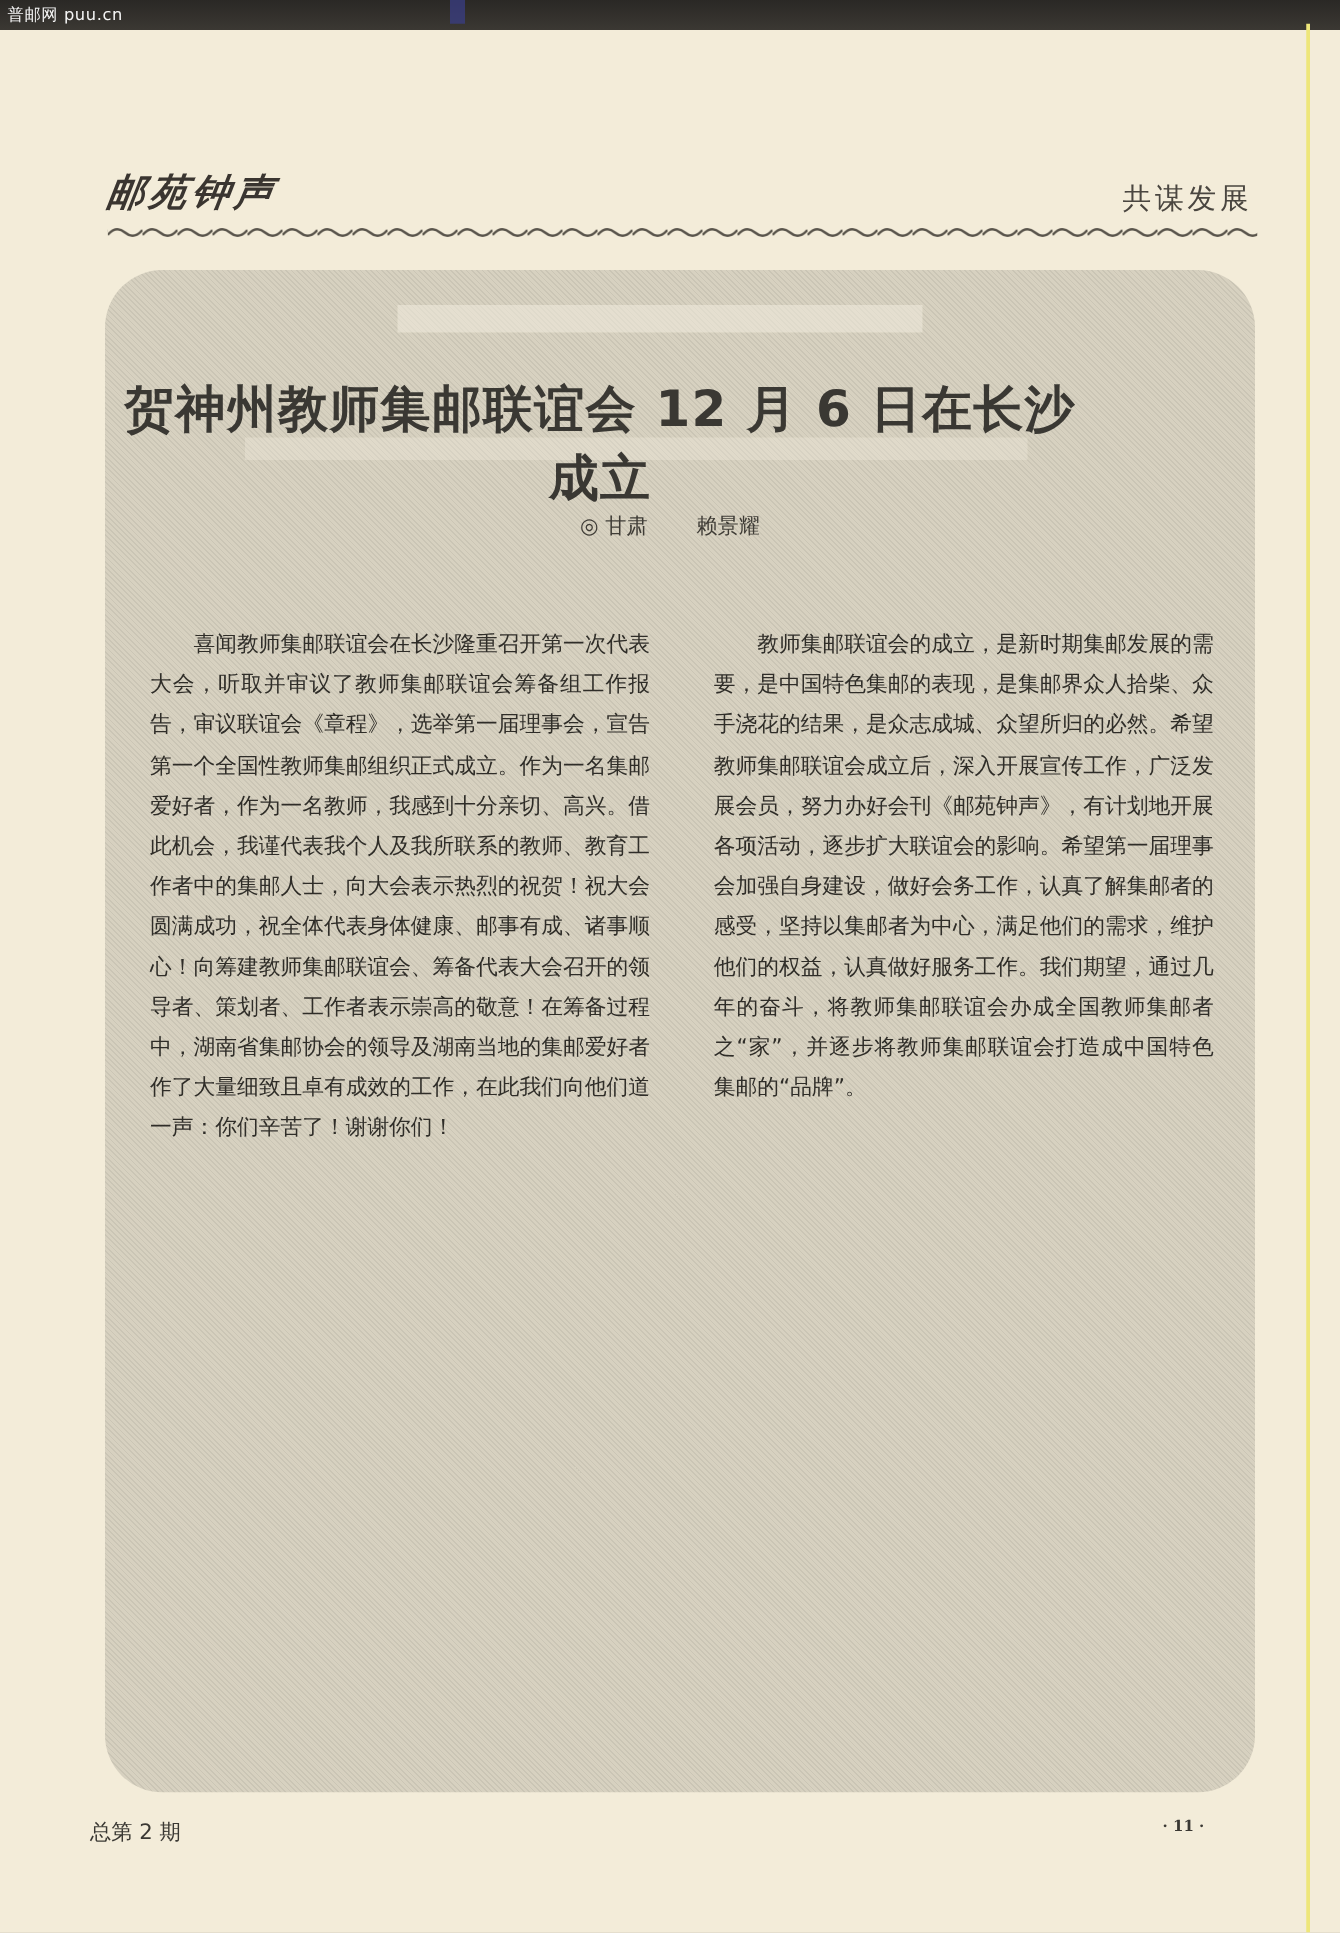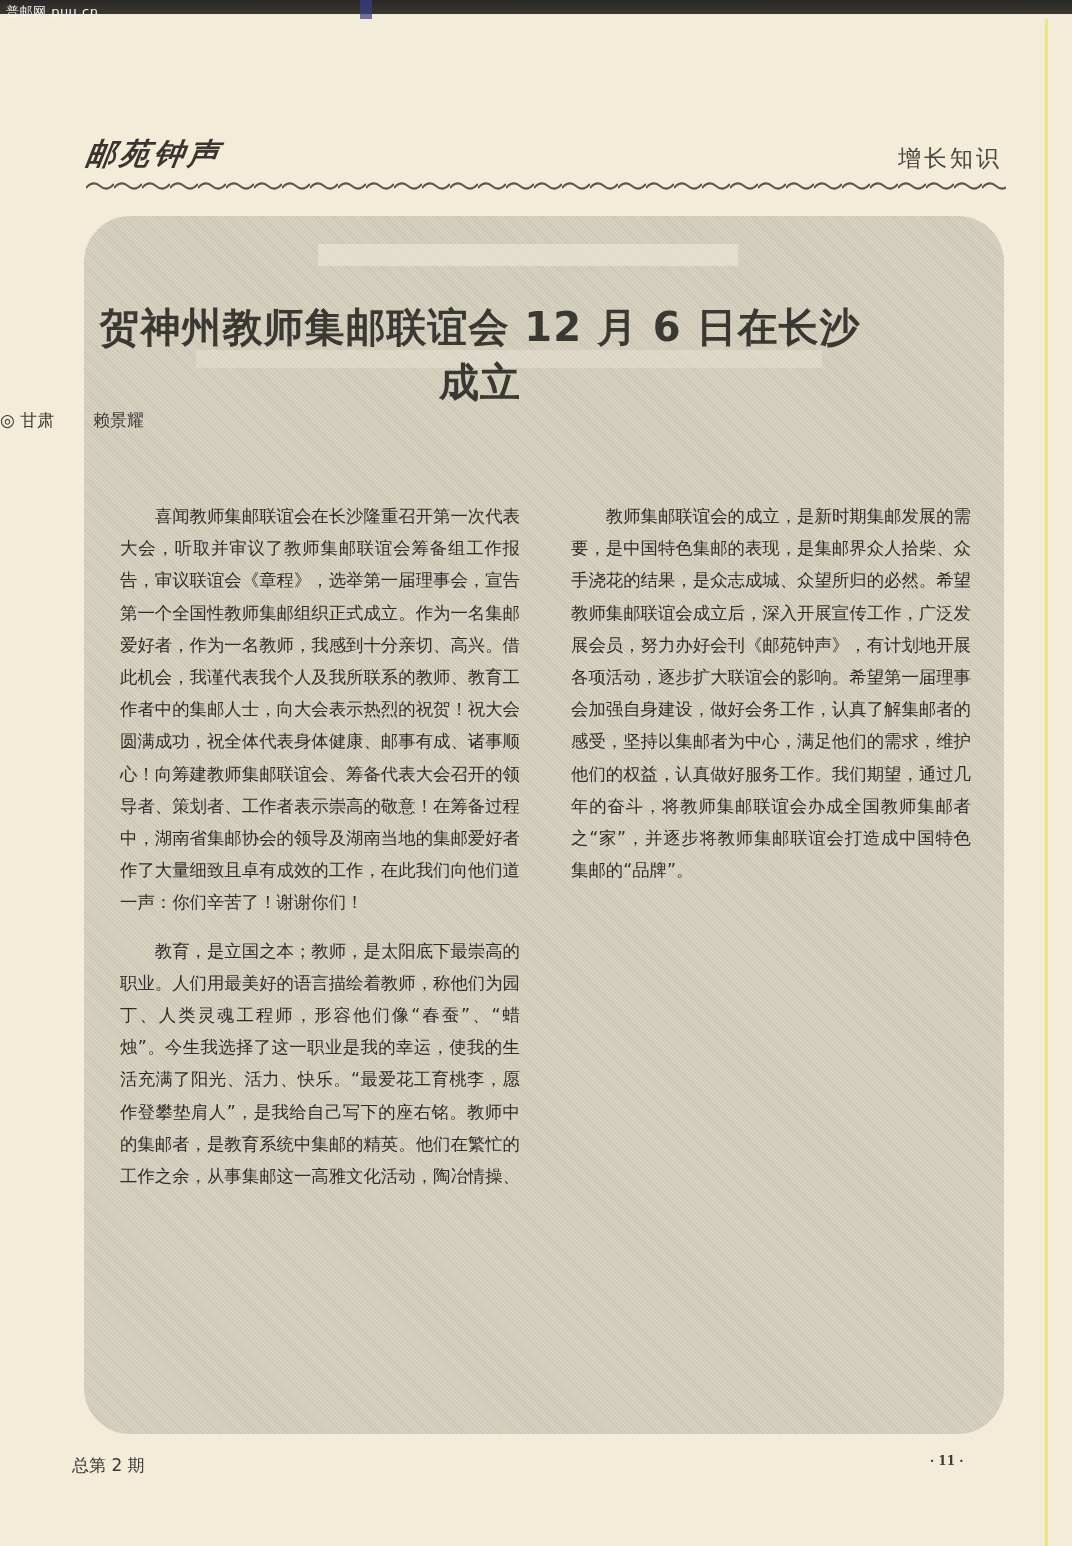--- a/index.html
+++ b/index.html
@@ -3,21 +3,21 @@
 <meta charset="utf-8">
 <style>
   html, body { margin: 0; padding: 0; }
   body {
     width: 1072px; height: 1546px; position: relative; overflow: hidden;
     background: #f3ecd9;
     font-family: "DejaVu Serif", "Liberation Serif", serif;
     color: #2b2a26;
   }
   .topbar {
-    position: absolute; left: 0; top: 0; width: 1072px; height: 14px;
+    position: absolute; left: 0; top: 0; width: 1072px; height: 24px;
     background: linear-gradient(#2a2825, #3b3833);
   }
   .topbar .mark {
     position: absolute; left: 360px; top: 0; width: 12px; height: 19px;
     background: #3b3f8a; opacity: .7;
   }
   .watermark {
     position: absolute; left: 6px; top: 3px; font-size: 13px; color: #f5f5f5;
     font-family: "DejaVu Sans", sans-serif; letter-spacing: .5px;
   }
@@ -50,21 +50,21 @@
   .title-band2 {
     position: absolute; left: 196px; top: 350px; width: 626px; height: 18px;
     background: rgba(240,235,220,.35);
   }
   .title {
     position: absolute; left: 84px; top: 300px; width: 792px; text-align: center;
     font-family: "DejaVu Sans", sans-serif; font-weight: bold; font-size: 40px;
     color: #3a3833; letter-spacing: 1px;
   }
   .byline {
-    position: absolute; left: 0; top: 409px; width: 1072px; text-align: left;
+    position: absolute; left: 0; top: 409px; width: 1072px; text-align: center;
     font-size: 17px; color: #3f3c36;
   }
   .byline .sep { display: inline-block; width: 28px; }
   .col {
     position: absolute; top: 484px; width: 432px;
     font-size: 17.4px; line-height: 32.2px; color: #2f2d28;
     text-align: justify; font-family: "DejaVu Sans", sans-serif;
   }
   .col.left { left: 104px; }
   .col.right { left: 555px; top: 484px; }
@@ -81,21 +81,21 @@
 </head>
 <body>
 
 <div class="topbar">
   <div class="mark"></div>
   <span class="watermark">普邮网 puu.cn</span>
 </div>
 <div class="yellow-line"></div>
 
 <div class="section-logo">邮苑钟声</div>
-<div class="section-tag">增长知识</div>
+<div class="section-tag">共谋发展</div>
 
 <svg class="wave" viewBox="0 0 920 12" preserveAspectRatio="none">
   <defs>
     <pattern id="w" width="28" height="12" patternUnits="userSpaceOnUse">
       <path d="M0 8 Q7 0 14 6 Q21 12 28 4" fill="none" stroke="#5a554c" stroke-width="2"></path>
     </pattern>
   </defs>
   <rect x="0" y="0" width="920" height="12" fill="url(#w)"></rect>
 </svg>
 
@@ -107,21 +107,20 @@
 
 <div class="byline">
   <span>◎</span>
   <span>甘肃</span>
   <span class="sep"></span>
   <span>赖景耀</span>
 </div>
 
 <div class="col left">
   <p>喜闻教师集邮联谊会在长沙隆重召开第一次代表大会，听取并审议了教师集邮联谊会筹备组工作报告，审议联谊会《章程》，选举第一届理事会，宣告第一个全国性教师集邮组织正式成立。作为一名集邮爱好者，作为一名教师，我感到十分亲切、高兴。借此机会，我谨代表我个人及我所联系的教师、教育工作者中的集邮人士，向大会表示热烈的祝贺！祝大会圆满成功，祝全体代表身体健康、邮事有成、诸事顺心！向筹建教师集邮联谊会、筹备代表大会召开的领导者、策划者、工作者表示崇高的敬意！在筹备过程中，湖南省集邮协会的领导及湖南当地的集邮爱好者作了大量细致且卓有成效的工作，在此我们向他们道一声：你们辛苦了！谢谢你们！</p>
-  <p>教育，是立国之本；教师，是太阳底下最崇高的职业。人们用最美好的语言描绘着教师，称他们为园丁、人类灵魂工程师，形容他们像“春蚕”、“蜡烛”。今生我选择了这一职业是我的幸运，使我的生活充满了阳光、活力、快乐。“最爱花工育桃李，愿作登攀垫肩人”，是我给自己写下的座右铭。教师中的集邮者，是教育系统中集邮的精英。他们在繁忙的工作之余，从事集邮这一高雅文化活动，陶冶情操、</p>
 </div>
 
 <div class="col right">
   <p>教师集邮联谊会的成立，是新时期集邮发展的需要，是中国特色集邮的表现，是集邮界众人拾柴、众手浇花的结果，是众志成城、众望所归的必然。希望教师集邮联谊会成立后，深入开展宣传工作，广泛发展会员，努力办好会刊《邮苑钟声》，有计划地开展各项活动，逐步扩大联谊会的影响。希望第一届理事会加强自身建设，做好会务工作，认真了解集邮者的感受，坚持以集邮者为中心，满足他们的需求，维护他们的权益，认真做好服务工作。我们期望，通过几年的奋斗，将教师集邮联谊会办成全国教师集邮者之“家”，并逐步将教师集邮联谊会打造成中国特色集邮的“品牌”。</p>
 </div>
 
 <div class="footer-left">总第 2 期</div>
 <div class="footer-right">· 11 ·</div>
 
 </body></html>

